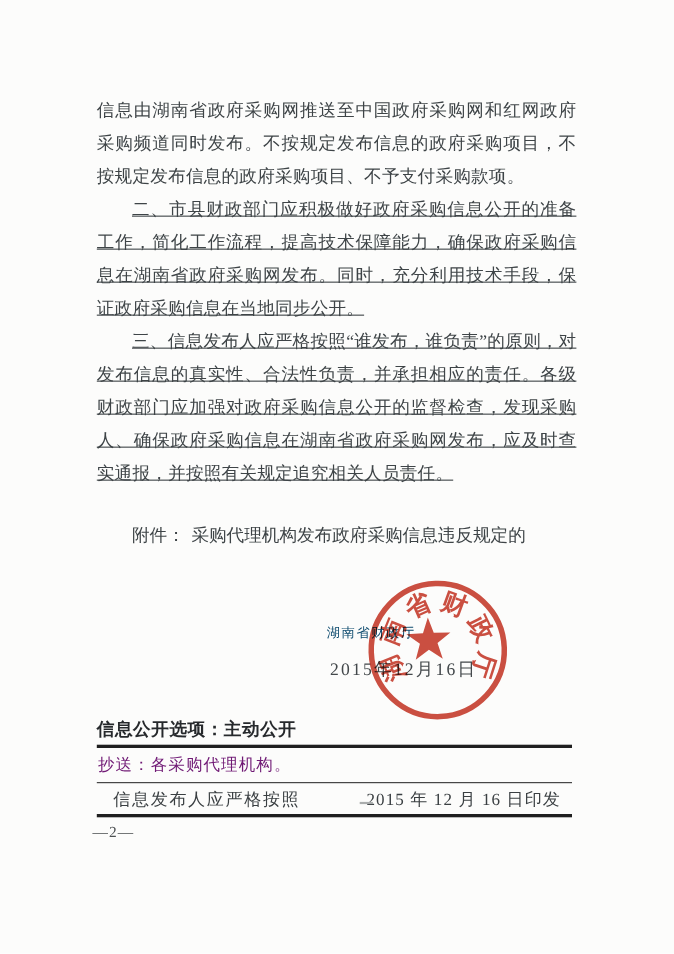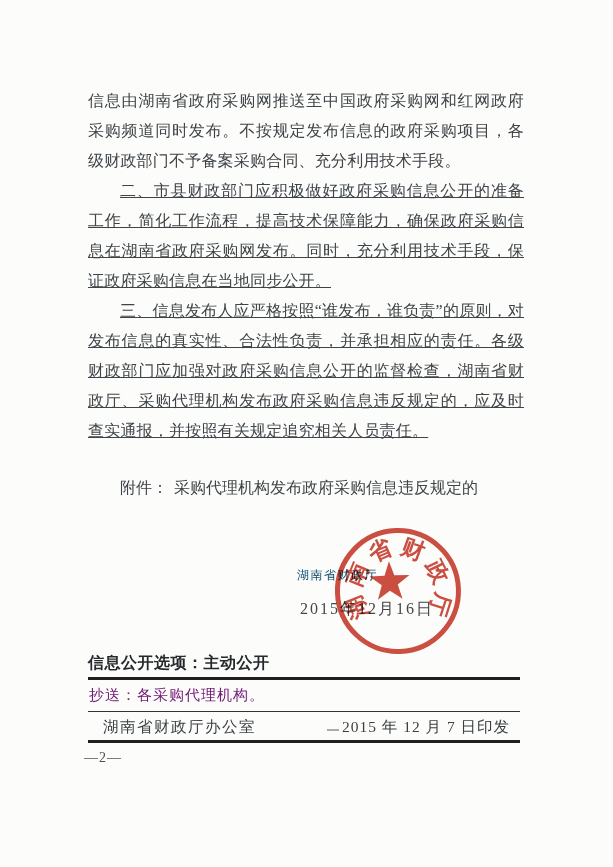--- a/index.html
+++ b/index.html
@@ -74,23 +74,23 @@
     position:absolute;left:84px;top:750px;
     font-size:14px;color:#4c5052;letter-spacing:1px;
   }
 </style>
 </head>
 <body>
 
 <div class="page">
 
   <div class="body-text">
-    <p>信息由湖南省政府采购网推送至中国政府采购网和红网政府采购频道同时发布。不按规定发布信息的政府采购项目，各级财政部门不予备案采购合同、充分利用技术手段。</p>
+    <p>信息由湖南省政府采购网推送至中国政府采购网和红网政府采购频道同时发布。不按规定发布信息的政府采购项目，不按规定发布信息的政府采购项目、不予支付采购款项。</p>
     <p class="indent">二、市县财政部门应积极做好政府采购信息公开的准备工作，简化工作流程，提高技术保障能力，确保政府采购信息在湖南省政府采购网发布。同时，充分利用技术手段，保证政府采购信息在当地同步公开。</p>
-    <p class="indent">三、信息发布人应严格按照“谁发布，谁负责”的原则，对发布信息的真实性、合法性负责，并承担相应的责任。各级财政部门应加强对政府采购信息公开的监督检查，湖南省财政厅、采购代理机构发布政府采购信息违反规定的，应及时查实通报，并按照有关规定追究相关人员责任。</p>
+    <p class="indent">三、信息发布人应严格按照“谁发布，谁负责”的原则，对发布信息的真实性、合法性负责，并承担相应的责任。各级财政部门应加强对政府采购信息公开的监督检查，发现采购人、确保政府采购信息在湖南省政府采购网发布，应及时查实通报，并按照有关规定追究相关人员责任。</p>
   </div>
 
   <div class="attachment">
     <span class="att-label">附件：</span><span>采购代理机构发布政府采购信息违反规定的</span>
   </div>
 
   <div class="sign-org">湖南省财政厅</div>
   <div class="sign-date">2015年12月16日</div>
 
   <svg class="seal" viewBox="0 0 140 140">
@@ -108,21 +108,21 @@
     <span>信息公开选项：</span><span>主动公开</span>
   </div>
   <div class="rule rule-1"></div>
 
   <div class="cc-line">
     <span>抄送：</span><span>各采购代理机构。</span>
   </div>
   <div class="rule rule-2"></div>
 
   <div class="office-row">
-    <span class="office">湖南省财政厅办公室</span>
-    <span class="print-date">2015 年 12 月 7 日印发</span>
+    <span class="office">信息发布人应严格按照</span>
+    <span class="print-date">2015 年 12 月 16 日印发</span>
   </div>
   <div class="artifact-dash"></div>
   <div class="rule rule-3"></div>
 
   <div class="page-number">—2—</div>
 
 </div>
 
 </body></html>

